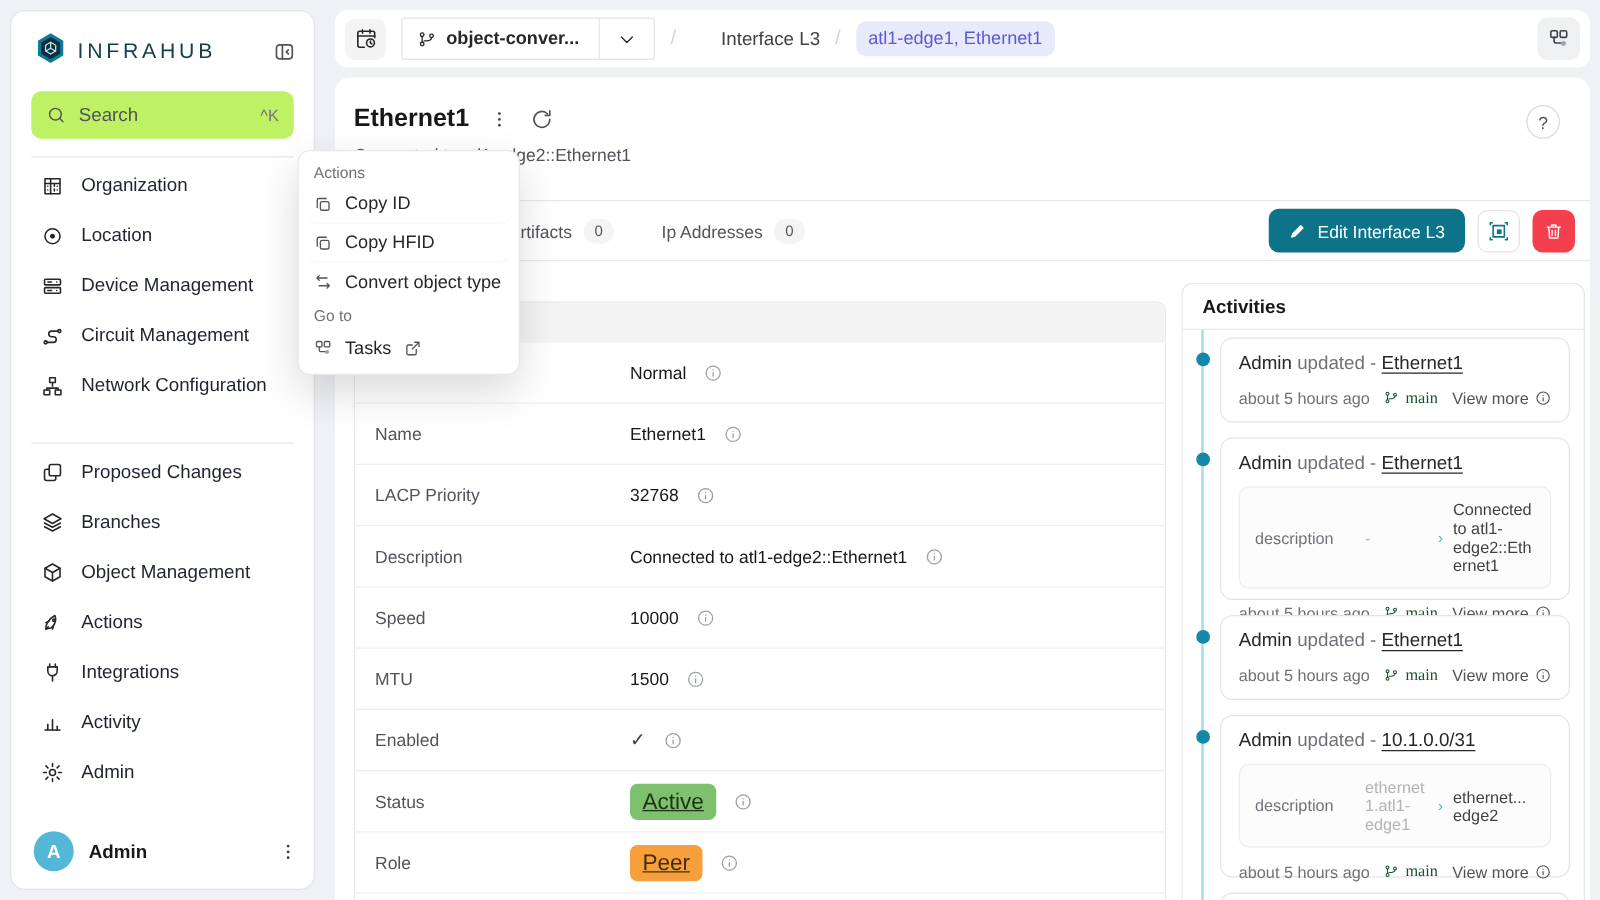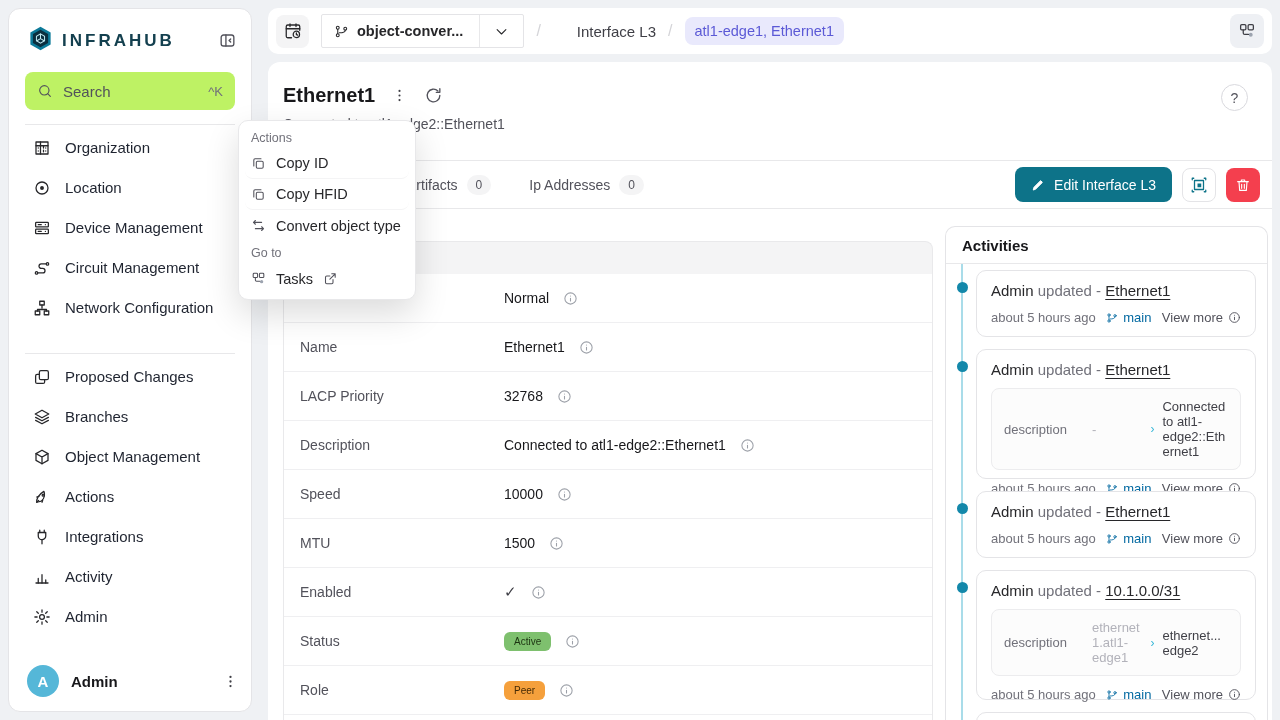--- a/index.html
+++ b/index.html
@@ -4,21 +4,21 @@
 <style>
   * { margin:0; padding:0; box-sizing:border-box; }
   html,body { width:1280px; height:720px; overflow:hidden; }
   body { background:#eff1f4; font-family:"Liberation Sans", sans-serif; position:relative; color:#18181b; }
   .ic { stroke:currentColor; fill:none; stroke-width:1.7; stroke-linecap:round; stroke-linejoin:round; flex-shrink:0; }
 
   
   .sidebar { position:absolute; left:8px; top:8px; width:244px; height:704px; background:#fff;
              border:1px solid #e4e4e7; border-radius:12px; }
   .logo-row { display:flex; align-items:center; padding:16px 14px 0 18px; }
-  .brand { font-weight:bold; font-size:17px; letter-spacing:3px; color:#14404f; margin-left:8px; flex:1; }
+  .brand { font-weight:normal; font-size:17px; letter-spacing:3px; color:#14404f; margin-left:8px; flex:1; }
   .collapse-btn { color:#52525b; background:none; border:none; display:flex; cursor:pointer; }
   .search { margin:16px 16px 0; height:38px; background:#bef264; border-radius:8px; display:flex;
             align-items:center; padding:0 12px; gap:10px; color:#52525b; font-size:15px; cursor:pointer; }
   .search .kbd { margin-left:auto; color:#71717a; font-size:13px; }
   .sb-div { border:none; border-top:1px solid #e8e8ea; margin:14px 16px; }
   .nav-item { display:flex; gap:14px; align-items:flex-start; height:40px; padding:0 16px 0 24px;
               font-size:15px; color:#1f2430; cursor:pointer; }
   .nav-item .ic { width:18px; height:18px; color:#27272a; }
   .user-row { position:absolute; bottom:14px; left:18px; right:12px; display:flex; align-items:center; gap:12px; }
   .avatar { width:32px; height:32px; border-radius:50%; background:#55b7d8; color:#fff; font-size:15px;
@@ -65,42 +65,42 @@
 
   
   .details-table { position:absolute; top:179px; left:15px; width:650px; }
   .t-head { height:33px; background:#f4f4f5; border:1px solid #e9e9eb; border-bottom:none; border-radius:8px 8px 0 0; }
   .t-body { border:1px solid #e9e9eb; border-top:none; }
   .t-row { height:49px; display:flex; align-items:center; padding:0 16px; border-bottom:1px solid #efeff1; }
   .t-row:last-child { border-bottom:none; }
   .t-label { width:204px; font-size:14px; color:#52525b; flex-shrink:0; }
   .t-value { display:flex; align-items:center; gap:14px; font-size:14px; color:#18181b; }
   .info-ic { width:15px; height:15px; color:#9ca0a8; }
-  .badge { border-radius:6px; padding:4px 10px; font-size:10px; }
+  .badge { border-radius:6px; padding:4px 10px; font-size:18px;text-decoration:underline; }
   .badge-active { background:#7ec06e; color:#1c3311; }
   .badge-peer { background:#f5a03c; color:#452a05; }
   .check { font-size:15px; color:#3f3f46; }
   .t-partial { height:17px; }
 
   
   .activities { position:absolute; top:164px; left:677px; width:323px; height:494px;
                 border:1px solid #e4e4e7; border-bottom:none; border-radius:10px 10px 0 0; overflow:hidden; }
   .act-header { height:37px; display:flex; align-items:center; padding:0 16px; font-weight:bold;
                 font-size:15px; border-bottom:1px solid #e8e8ea; }
   .act-body { position:relative; padding:6px 11px 0 30px; height:457px; }
   .timeline { position:absolute; left:15px; top:0; bottom:0; width:2px; background:#a9dce9; }
   .act-card { position:relative; border:1px solid #e4e4e7; border-radius:10px; padding:11px 14px;
               margin-bottom:12px; background:#fff; }
   .act-dot { position:absolute; left:-20px; top:11px; width:11px; height:11px; border-radius:50%; background:#1388aa; }
   .act-title { font-size:15px; color:#27272a; }
   .act-action { color:#71717a; }
   .act-object { color:#27272a; text-decoration:underline; text-underline-offset:3px; cursor:pointer; }
   .act-footer { margin-top:11px; display:flex; align-items:center; justify-content:space-between;
                 font-size:13px; color:#71717a; }
-  .act-branch { display:flex; align-items:center; gap:5px; color:#0369a1; }
+  .act-branch { display:flex; align-items:center; gap:5px; color:#14532d;font-family:Liberation Serif, serif; }
   .act-more { display:flex; align-items:center; gap:5px; color:#52525b; cursor:pointer; }
   .diff-box { margin-top:10px; border:1px solid #ececee; background:#fcfcfc; border-radius:8px;
               padding:10px 12px; display:flex; align-items:center; gap:8px; font-size:13px; }
   .diff-field { color:#71717a; width:80px; flex-shrink:0; }
   .diff-old { color:#b2b2ba; flex:1; word-break:break-word; }
   .diff-arrow { color:#39b8d8; font-size:12px; flex-shrink:0; }
   .diff-new { color:#3f3f46; flex:1.3; word-break:break-word; }
 
   
   .ctx-menu { position:absolute; left:238px; top:120px; width:178px; background:#fff; z-index:50;

